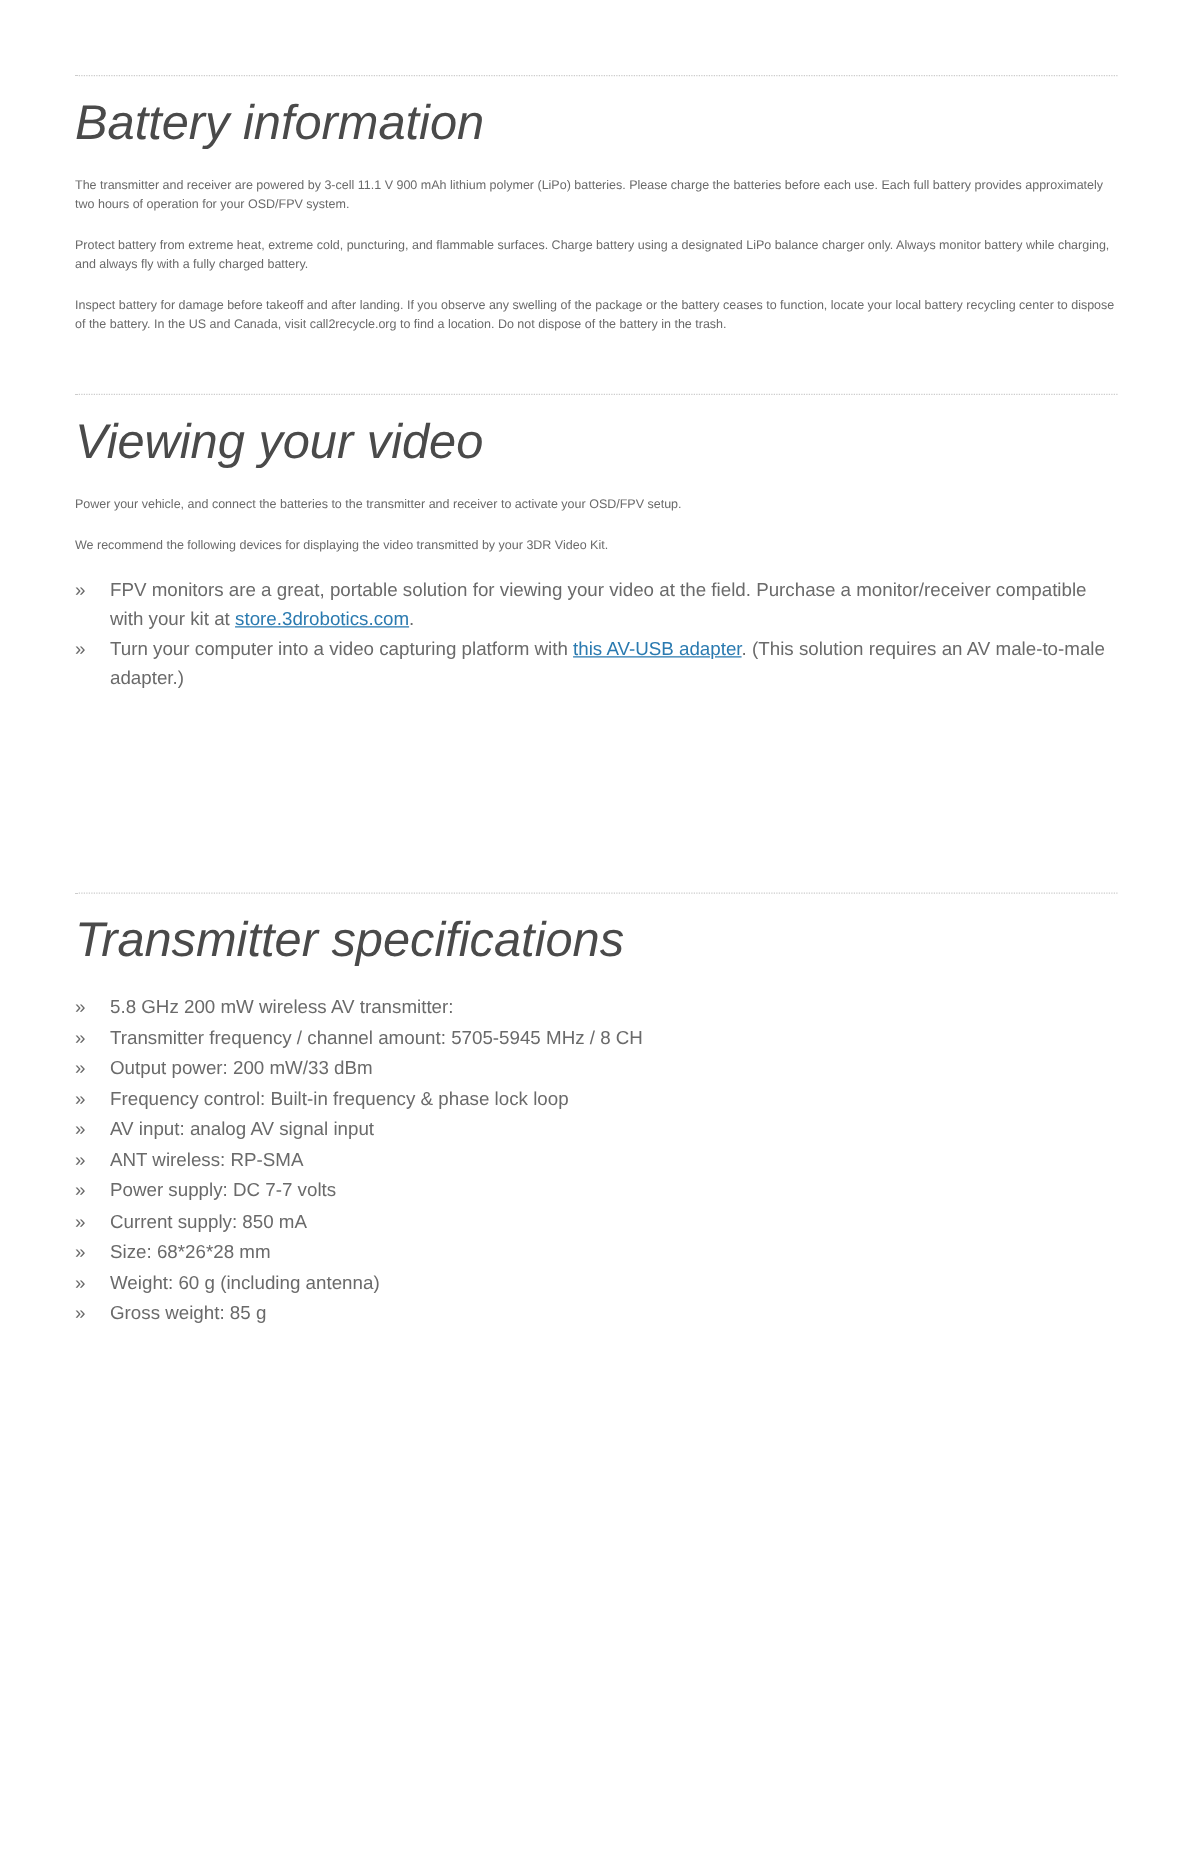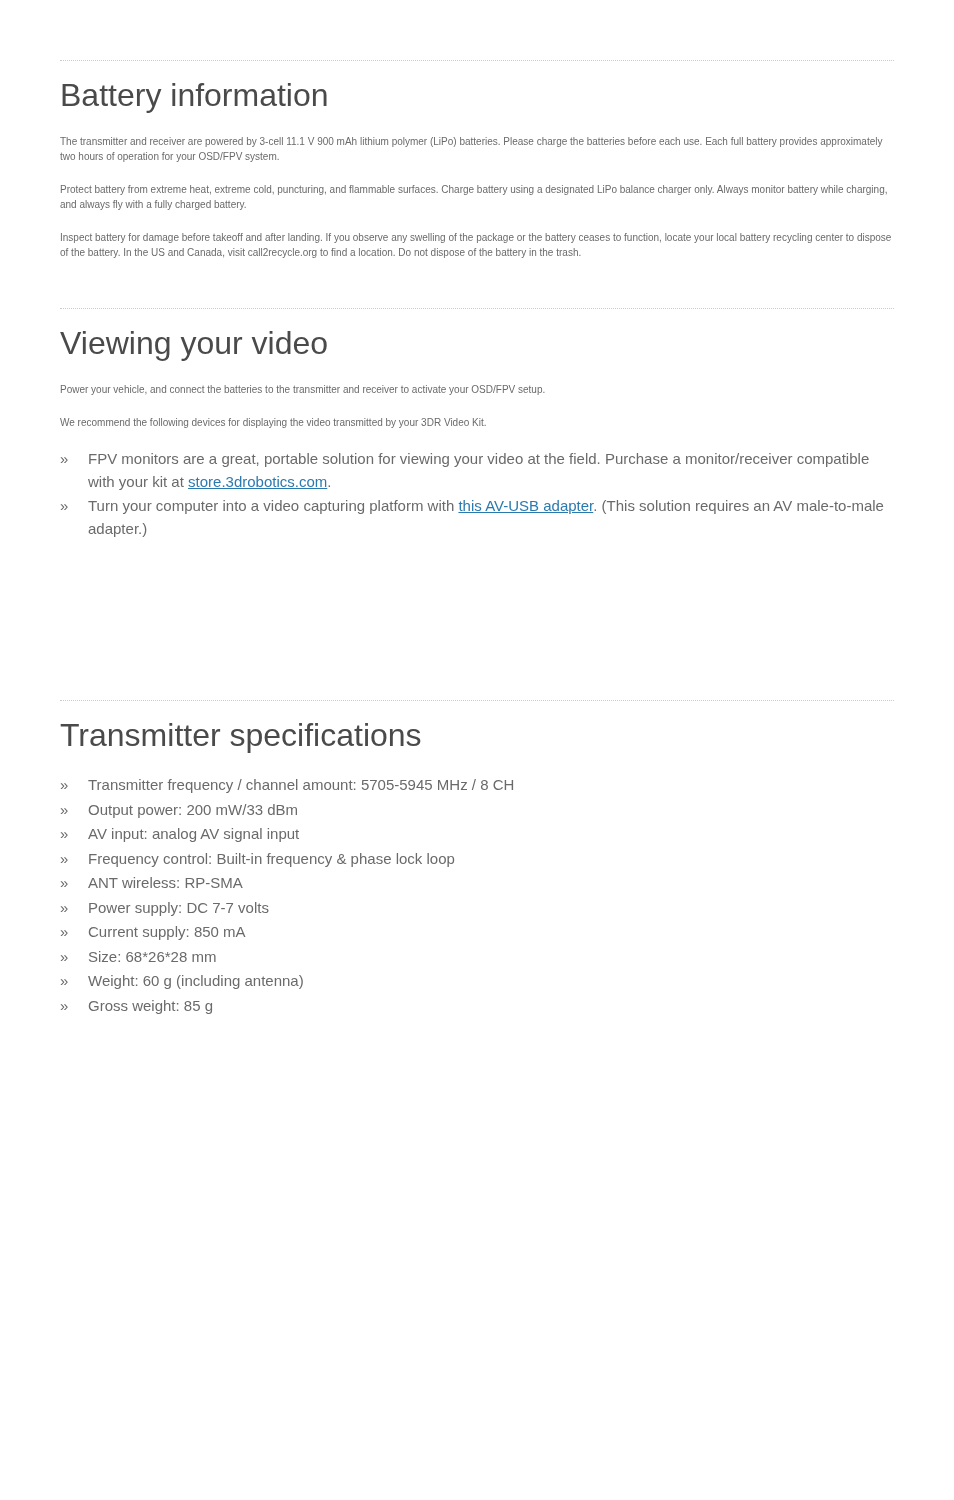--- a/index.html
+++ b/index.html
@@ -14,25 +14,26 @@
       padding: 60px;
       width: 954px;
       font-weight: 300;
     }
     .divider {
       border: none;
       border-top: 1px dotted #cccccc;
       margin: 0;
     }
     h2 {
-      font-size: 32px;
+      font-size: 39px;
       font-weight: 300;
       color: #4a4a4a;
       margin-top: 16px;
       margin-bottom: 20px;
+      font-style: italic;
     }
     p {
       font-size: 10px;
       line-height: 1.5;
       color: #6a6a6a;
       margin-bottom: 18px;
     }
     ul {
       list-style: none;
       padding: 0;
@@ -92,24 +93,25 @@
       <span>Turn your computer into a video capturing platform with </span><a href="#">this AV-USB adapter</a><span>. (This solution requires an AV male-to-male adapter.)</span>
     </li>
   </ul>
 </section>
 
 <hr class="divider">
 
 <section class="section">
   <h2>Transmitter specifications</h2>
   <ul>
+    <li>5.8 GHz 200 mW wireless AV transmitter:</li>
     <li>Transmitter frequency / channel amount: 5705-5945 MHz / 8 CH</li>
     <li>Output power: 200 mW/33 dBm</li>
+    <li>Frequency control: Built-in frequency &amp; phase lock loop</li>
     <li>AV input: analog AV signal input</li>
-    <li>Frequency control: Built-in frequency &amp; phase lock loop</li>
     <li>ANT wireless: RP-SMA</li>
     <li>Power supply: DC 7-7 volts</li>
     <li>Current supply: 850 mA</li>
     <li>Size: 68*26*28 mm</li>
     <li>Weight: 60 g (including antenna)</li>
     <li>Gross weight: 85 g</li>
   </ul>
 </section>
 
 </body></html>

